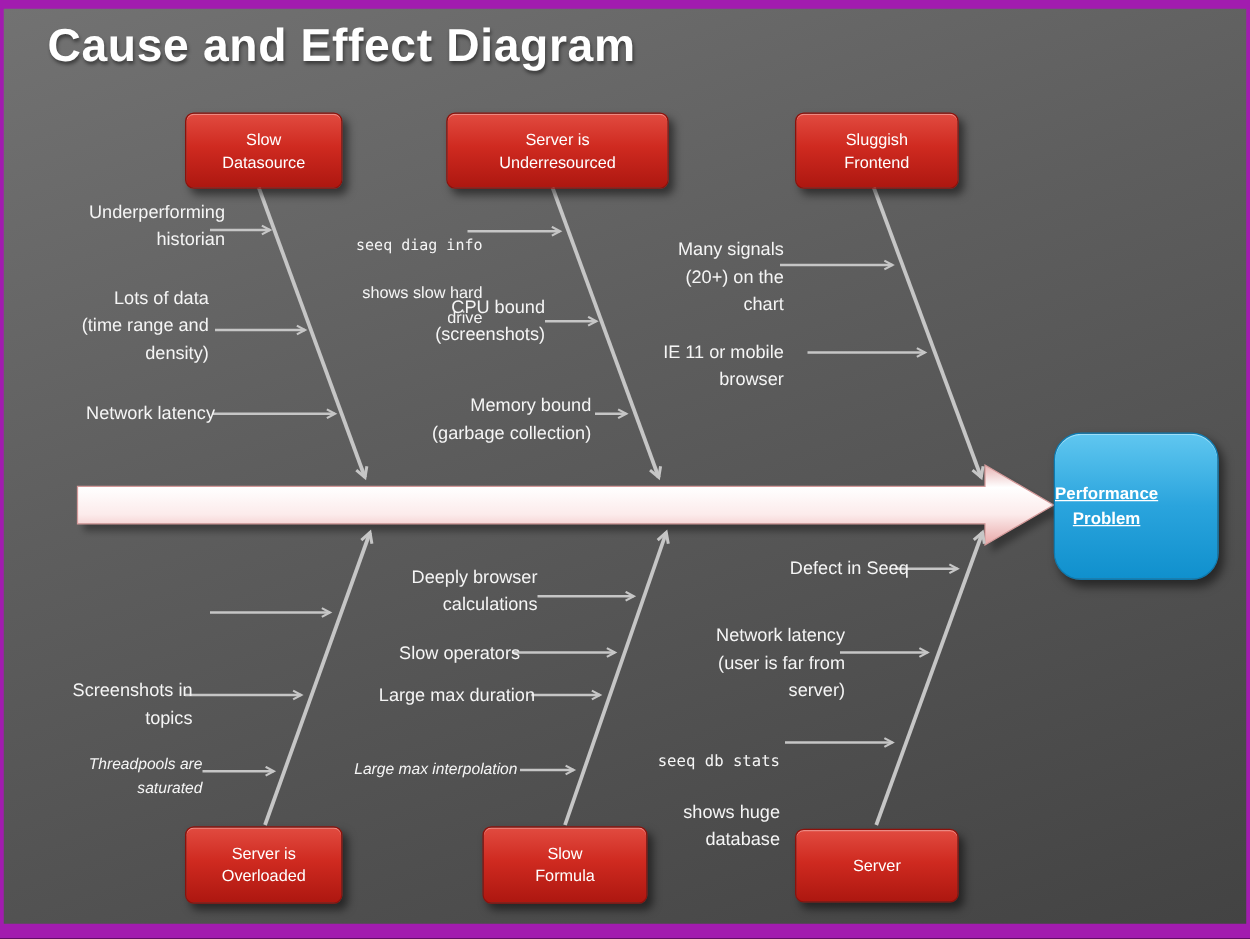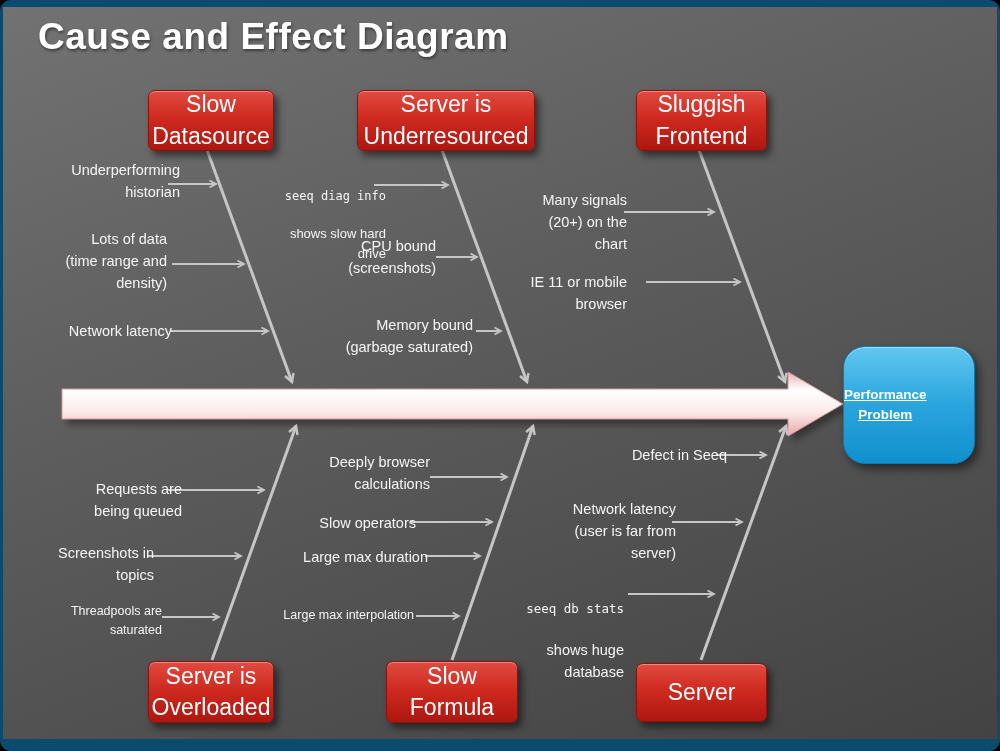--- a/index.html
+++ b/index.html
@@ -1,59 +1,58 @@
 <!DOCTYPE html>
 <html><head>
 <meta charset="utf-8">
 <style>
   html,body{margin:0;padding:0;background:#000;}
   .stage{
     position:relative;
     width:1000px;height:751px;
-    background:#0c4a6e;
+    background:#a21caf;
     overflow:hidden;
     font-family:"Liberation Sans", sans-serif;
-    border-radius:11px;
   }
   .slide-bg{
     position:absolute;left:3px;right:3px;top:7px;bottom:12px;
     background:linear-gradient(160deg,#727272 0%,#5e5e5e 40%,#434343 100%);
   }
   .title{
     position:absolute;left:38px;top:16px;z-index:3;
     color:#ffffff;font-size:37px;font-weight:700;letter-spacing:.5px;
     text-shadow:1px 2px 3px rgba(0,0,0,.45);
   }
   svg.lines{position:absolute;left:0;top:0;z-index:1;}
   .category{
     position:absolute;z-index:2;
     display:flex;align-items:center;justify-content:center;
     border-radius:7px;
     background:linear-gradient(180deg,#e14b40 0%,#cf2a20 45%,#ad1710 100%);
     border:1px solid #8c110b;
     box-shadow:4px 5px 7px rgba(0,0,0,.5), inset 0 1px 0 rgba(255,255,255,.35);
     color:#ffffff;text-align:center;
   }
-  .category span{white-space:pre-line;font-size:23px;line-height:1.35;}
+  .category span{white-space:pre-line;font-size:13px;line-height:1.35;}
   .effect{
     position:absolute;z-index:2;
     display:flex;align-items:center;justify-content:flex-start;
     border-radius:22px;
     background:linear-gradient(180deg,#60c7f0 0%,#2aa4dd 50%,#1090cd 100%);
     border:1px solid #0d7ab0;
     box-shadow:4px 5px 8px rgba(0,0,0,.5), inset 0 1px 0 rgba(255,255,255,.4);
     color:#ffffff;text-align:center;text-decoration:underline;
   }
   .effect span{white-space:pre-line;font-size:13.5px;font-weight:700;line-height:1.5;}
   .cause{
     position:absolute;z-index:2;
     color:#f5f5f5;font-size:14.5px;line-height:1.5;
     text-align:right;white-space:pre-line;
   }
-  .cause.sm{font-size:12.5px;line-height:1.55;}
+  .cause.sm{font-size:12.5px;line-height:1.55;font-style:italic;}
   .cause .mono{display:block;font-family:"DejaVu Sans Mono", monospace;font-size:12px;}
   .cause .rest{display:block;white-space:pre-line;}
   .cause.mid{font-size:13px;}
 </style>
 </head>
 <body>
 
 <div class="stage">
   <div class="slide-bg"></div>
 
@@ -145,30 +144,28 @@
   <div class="cause" style="left:10px;top:321px;width:162px">Network latency</div>
 
   <div class="cause mid" style="left:240px;top:167px;width:146px">
     <span class="mono">seeq diag info</span>
     <span class="rest">shows slow hard
 drive</span>
   </div>
   <div class="cause" style="left:288px;top:236px;width:148px">CPU bound
 (screenshots)</div>
   <div class="cause" style="left:293px;top:315px;width:180px">Memory bound
-(garbage saturated)</div>
+(garbage collection)</div>
 
   <div class="cause" style="left:489px;top:190px;width:138px">Many signals
 (20+) on the
 chart</div>
   <div class="cause" style="left:489px;top:272px;width:138px">IE 11 or mobile
 browser</div>
 
-  <div class="cause" style="left:40px;top:479px;width:142px">Requests are
-being queued</div>
   <div class="cause" style="left:12px;top:543px;width:142px">Screenshots in
 topics</div>
   <div class="cause sm" style="left:40px;top:602px;width:122px">Threadpools are
 saturated</div>
 
   <div class="cause" style="left:288px;top:452px;width:142px">Deeply browser
 calculations</div>
   <div class="cause" style="left:276px;top:513px;width:140px">Slow operators</div>
   <div class="cause" style="left:266px;top:547px;width:162px">Large max duration</div>
   <div class="cause sm" style="left:248px;top:606px;width:166px">Large max interpolation</div>

